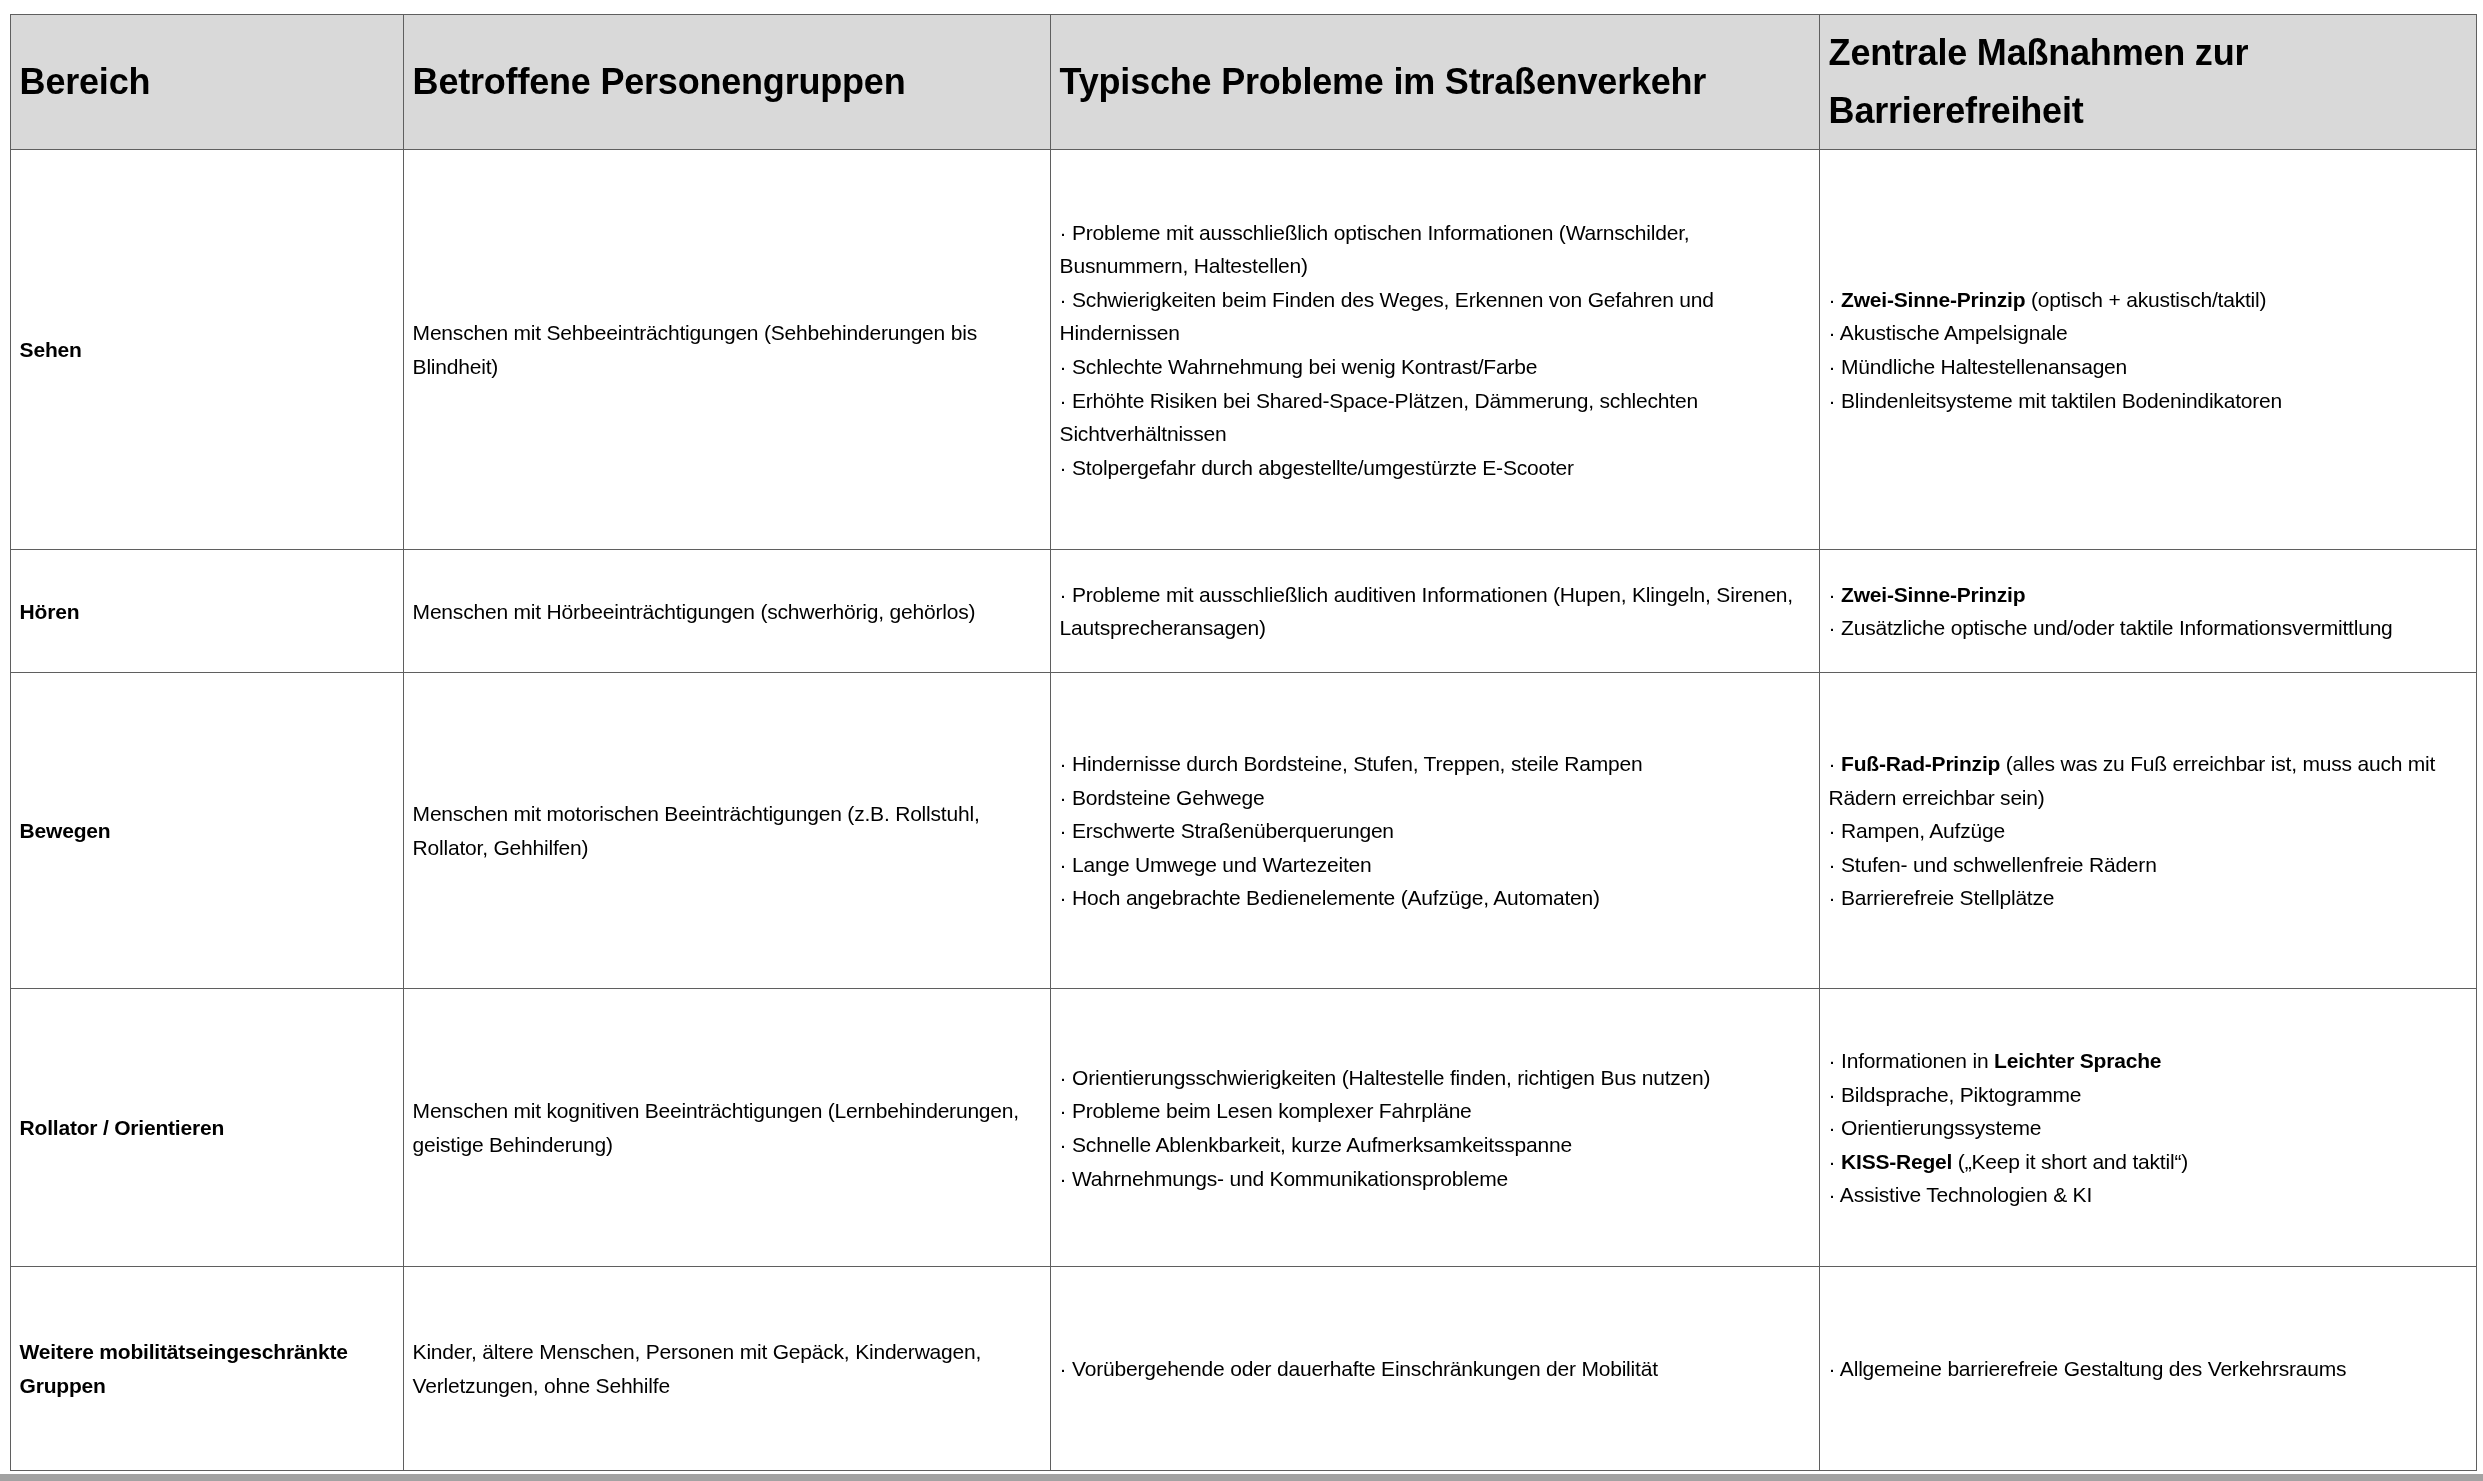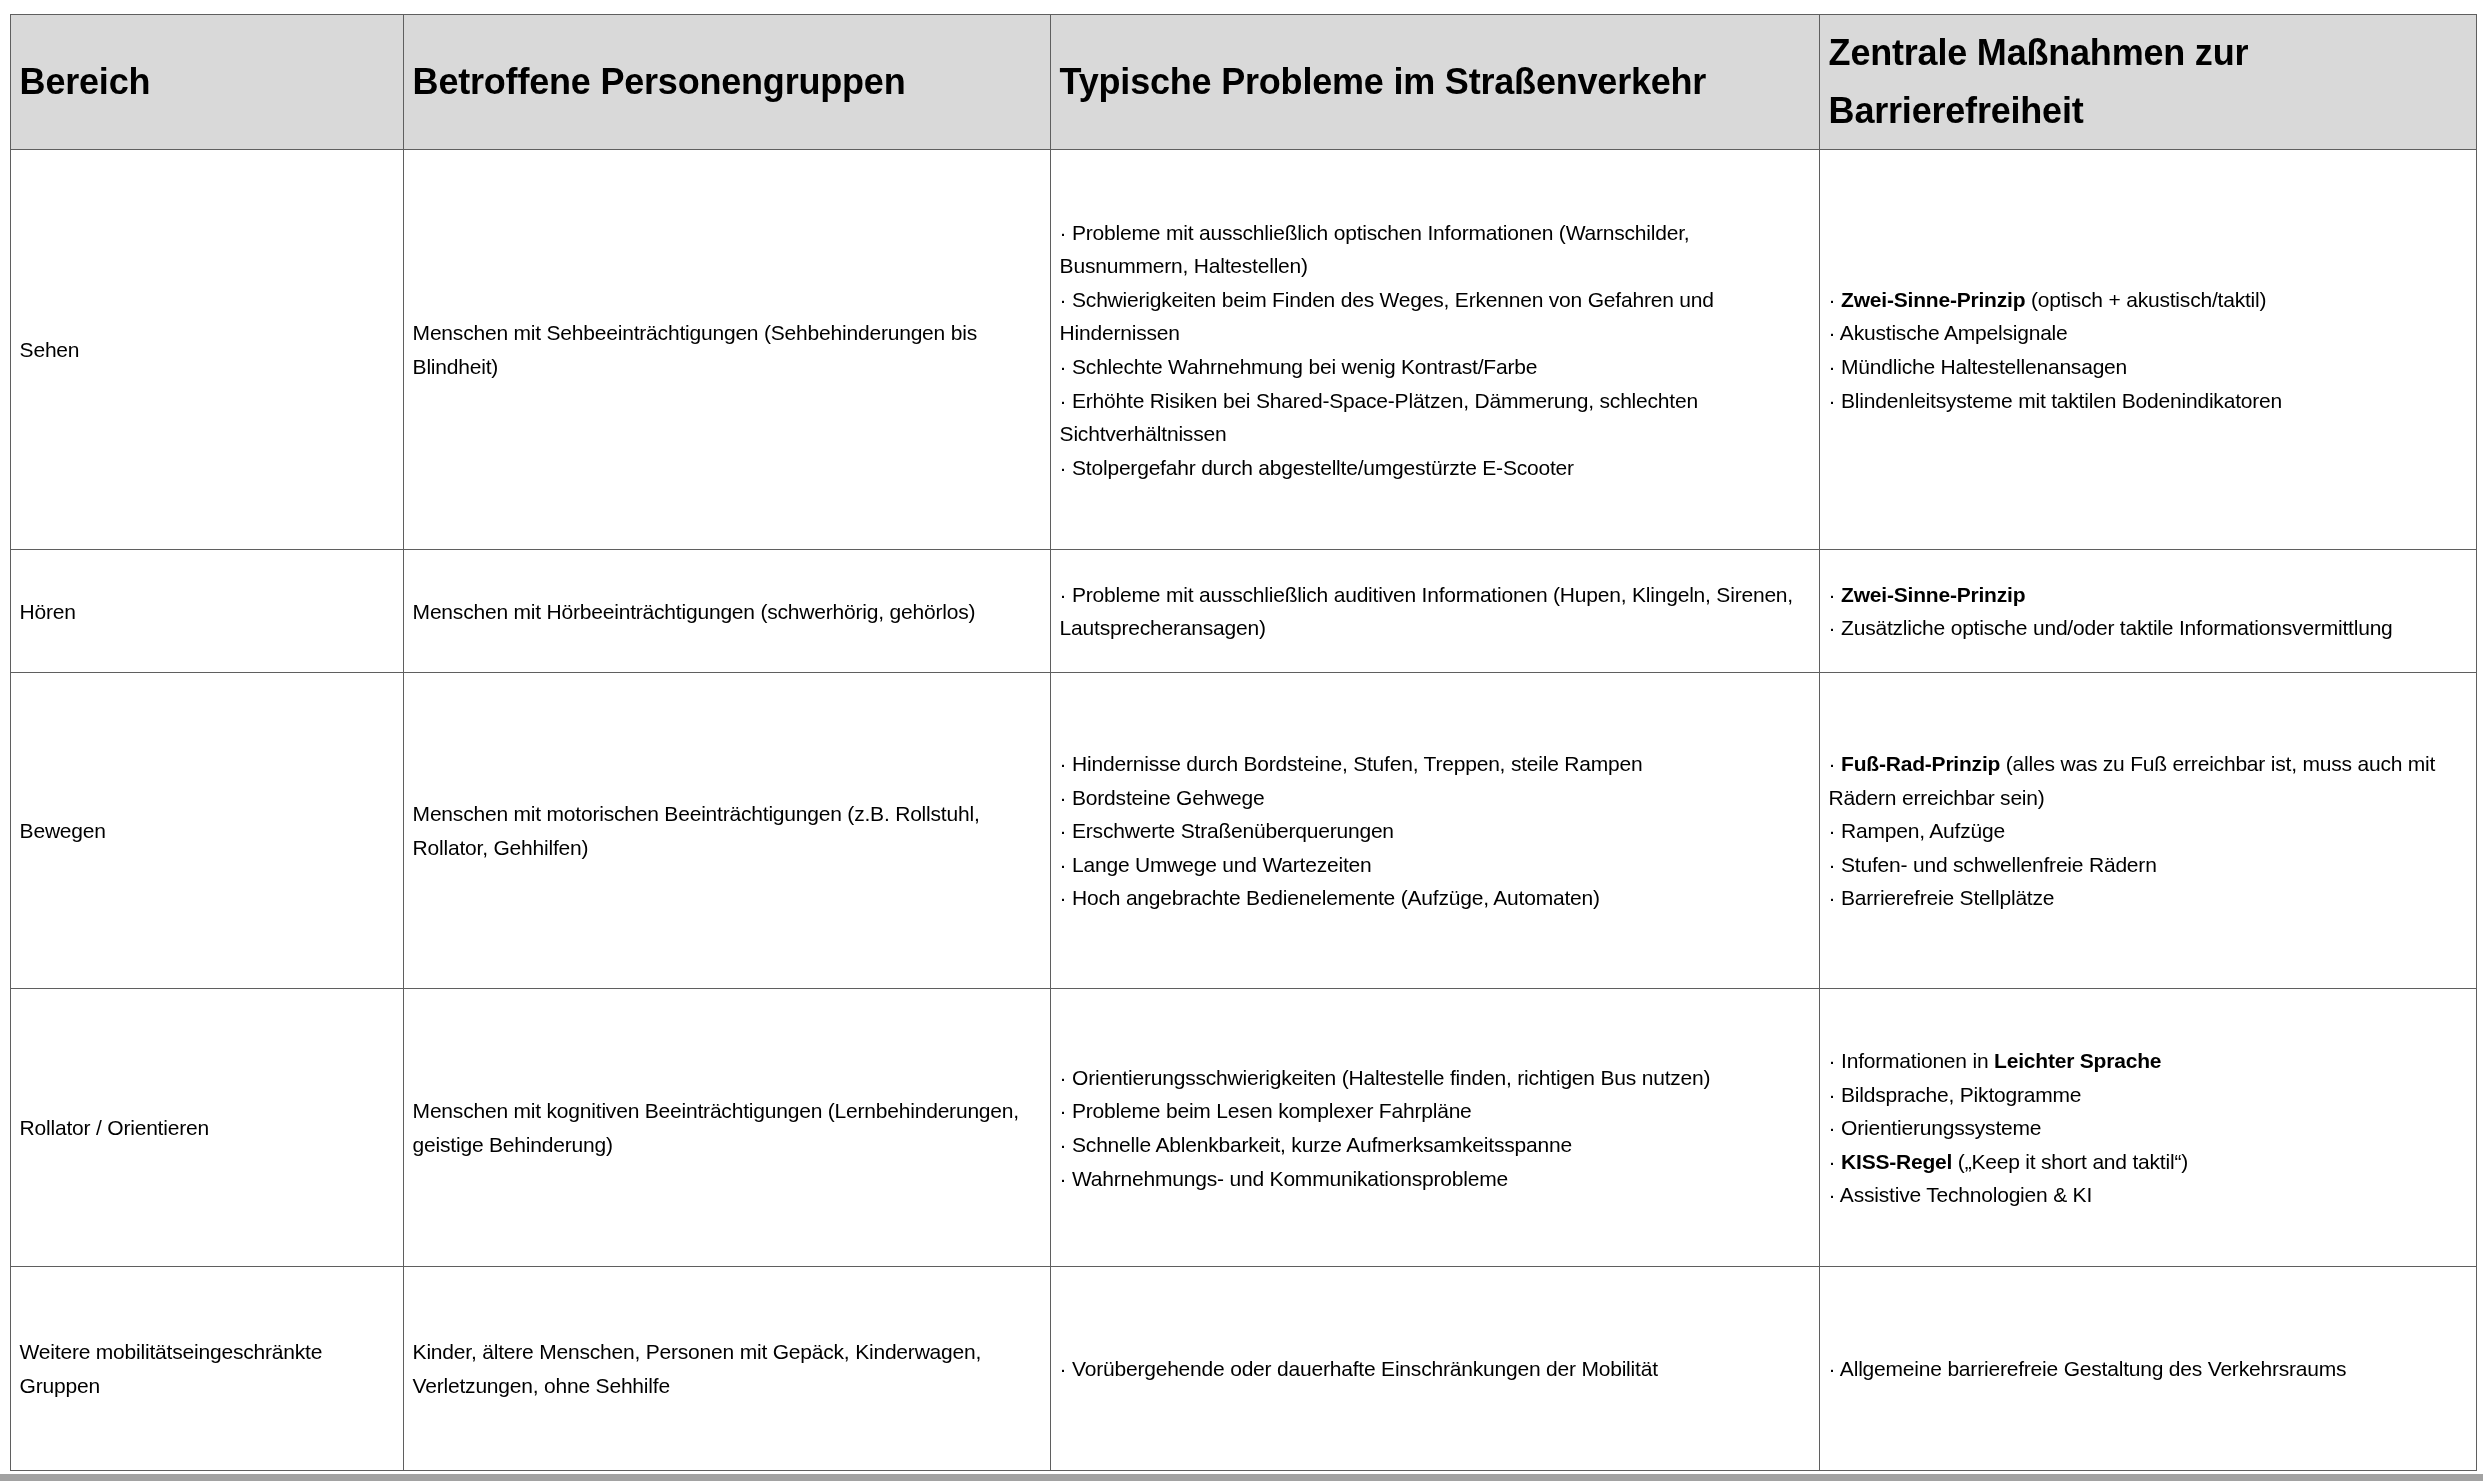--- a/index.html
+++ b/index.html
@@ -34,21 +34,21 @@
     letter-spacing: -0.2px;
     word-wrap: break-word;
   }
   th {
     background: var(--header-bg, #d9d9d9);
     font-weight: bold;
     font-size: 36px;
     height: 123px;
   }
   .b { font-weight: bold; }
-  .c-bereich { font-weight: normal; }
+  .c-bereich { font-weight: bold; }
   tr.r0 { height: 400px; }
   tr.r1 { height: 123px; }
   tr.r2 { height: 316px; }
   tr.r3 { height: 278px; }
   tr.r4 { height: 204px; }
   .bullet-item { margin: 0; }
   #bottom-bar {
     position: absolute;
     left: 0;
     top: 1474px;

